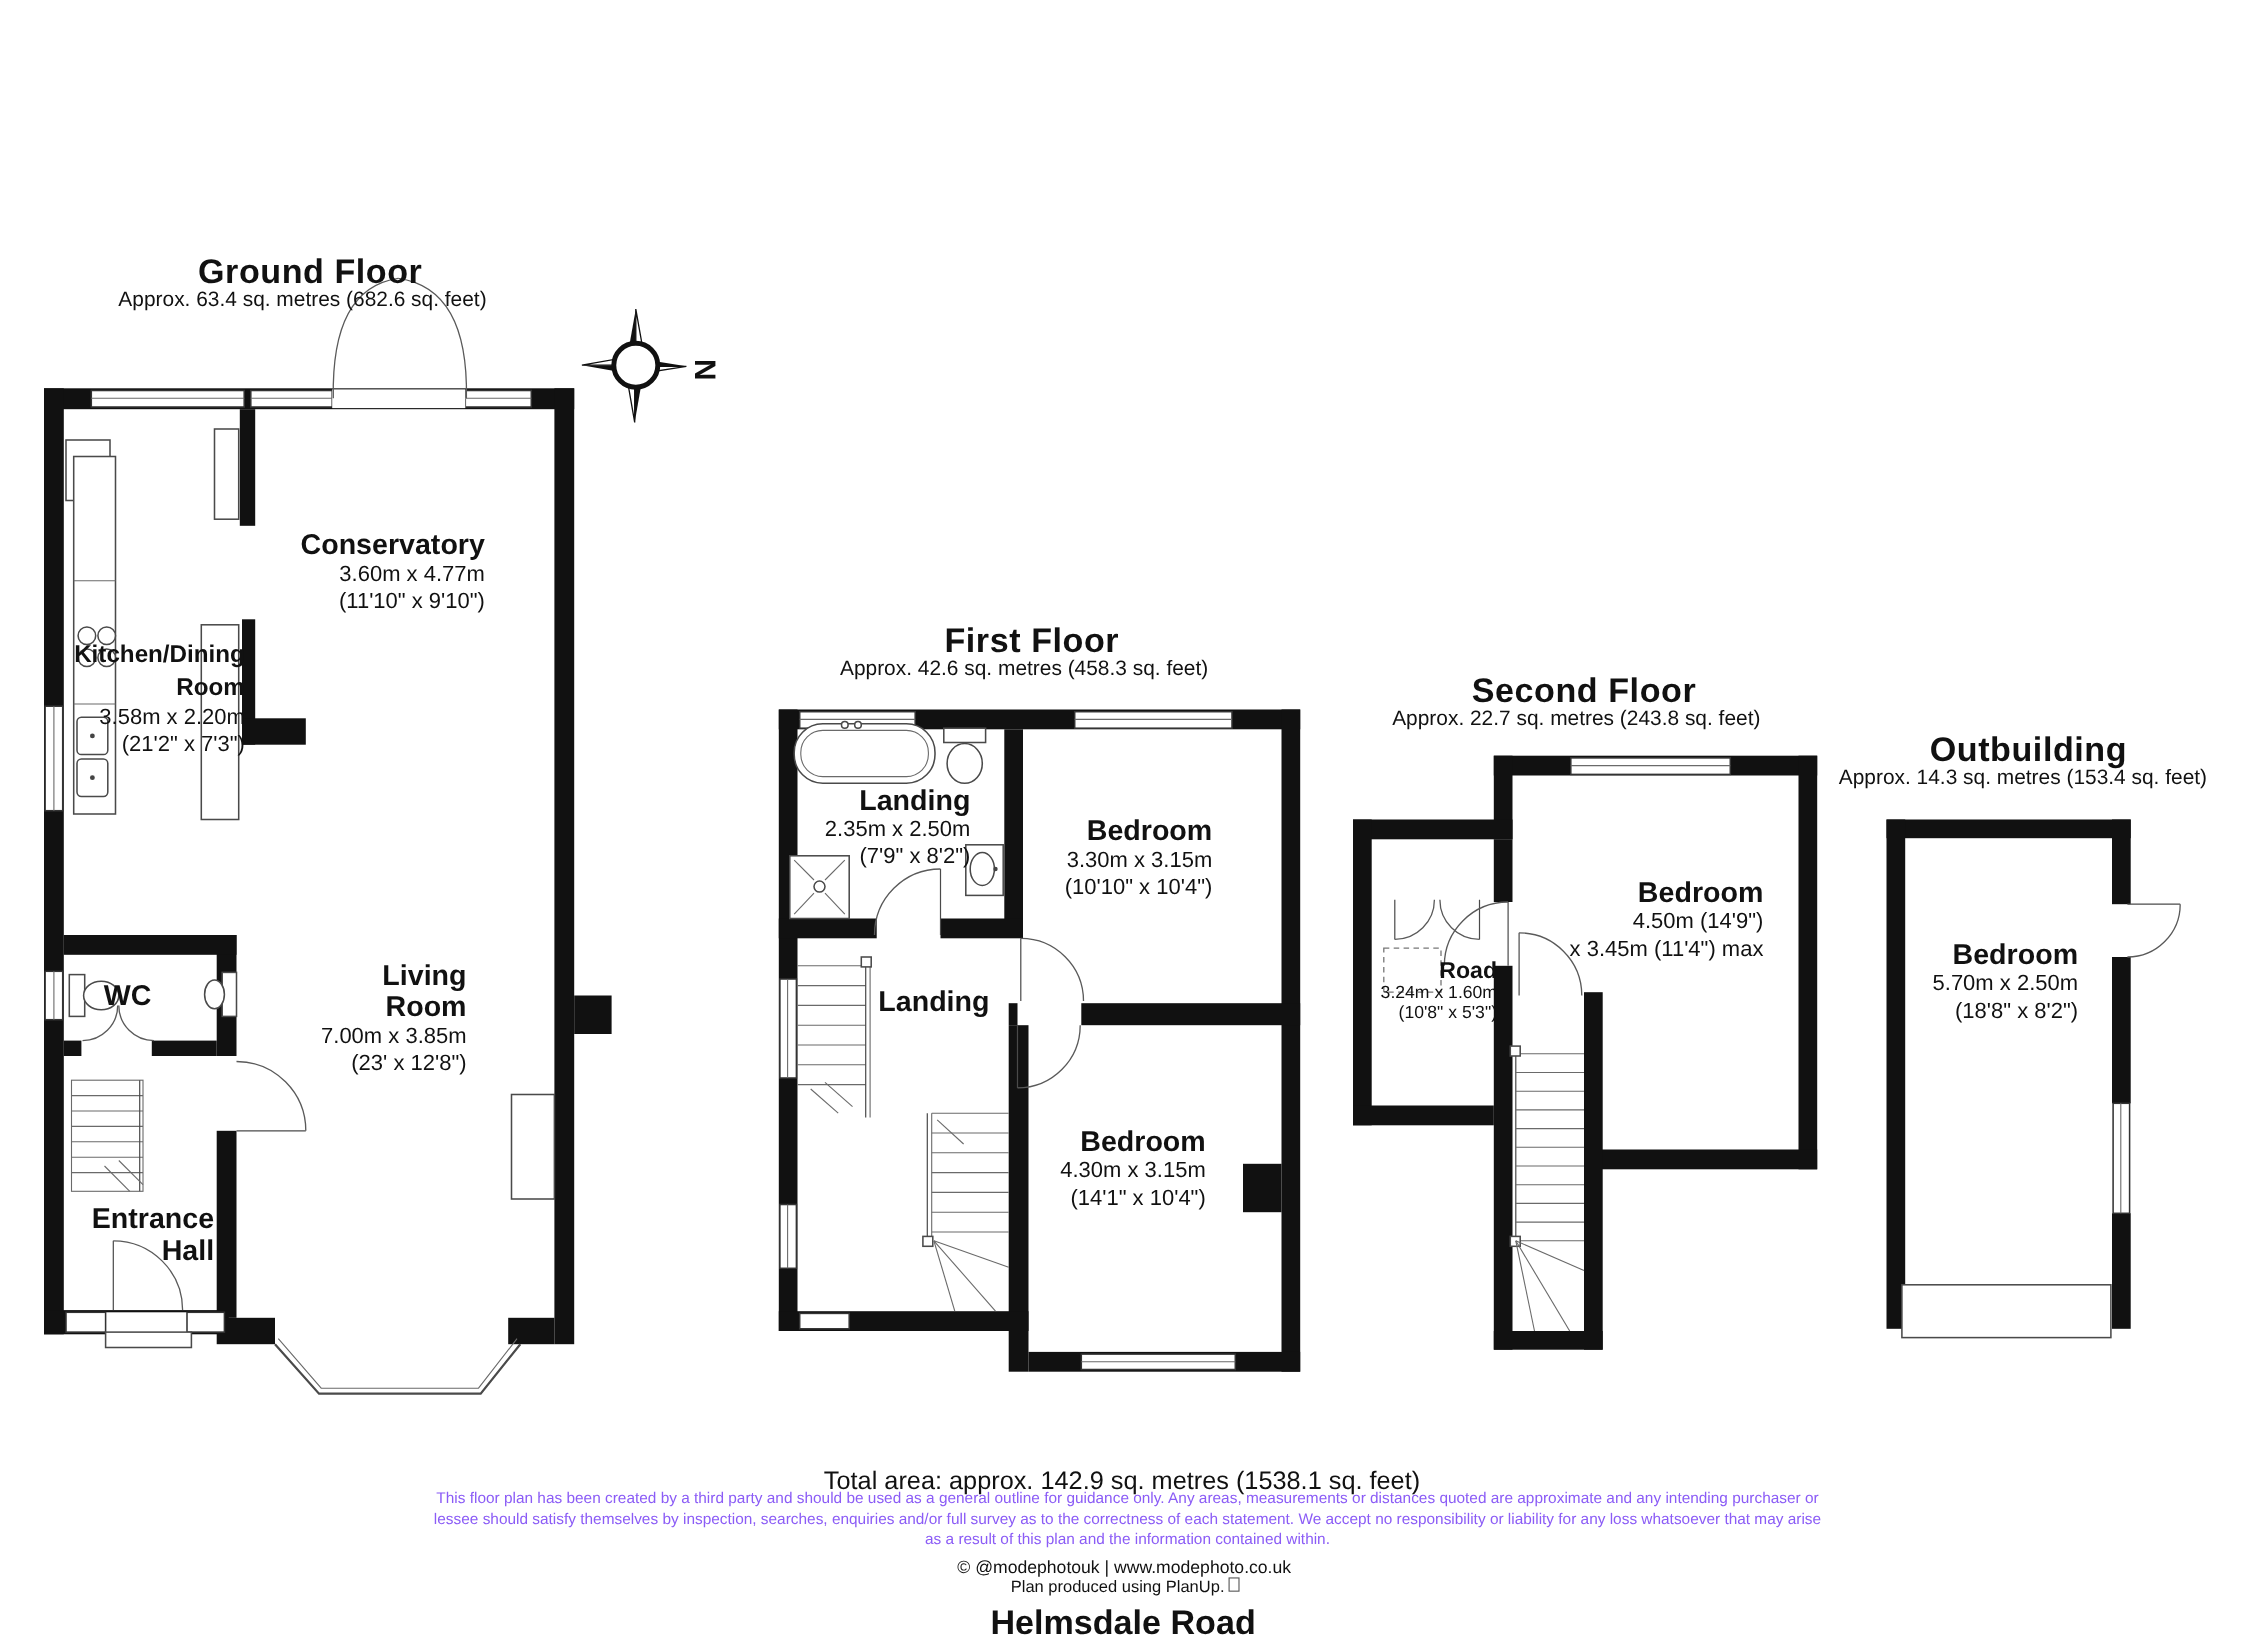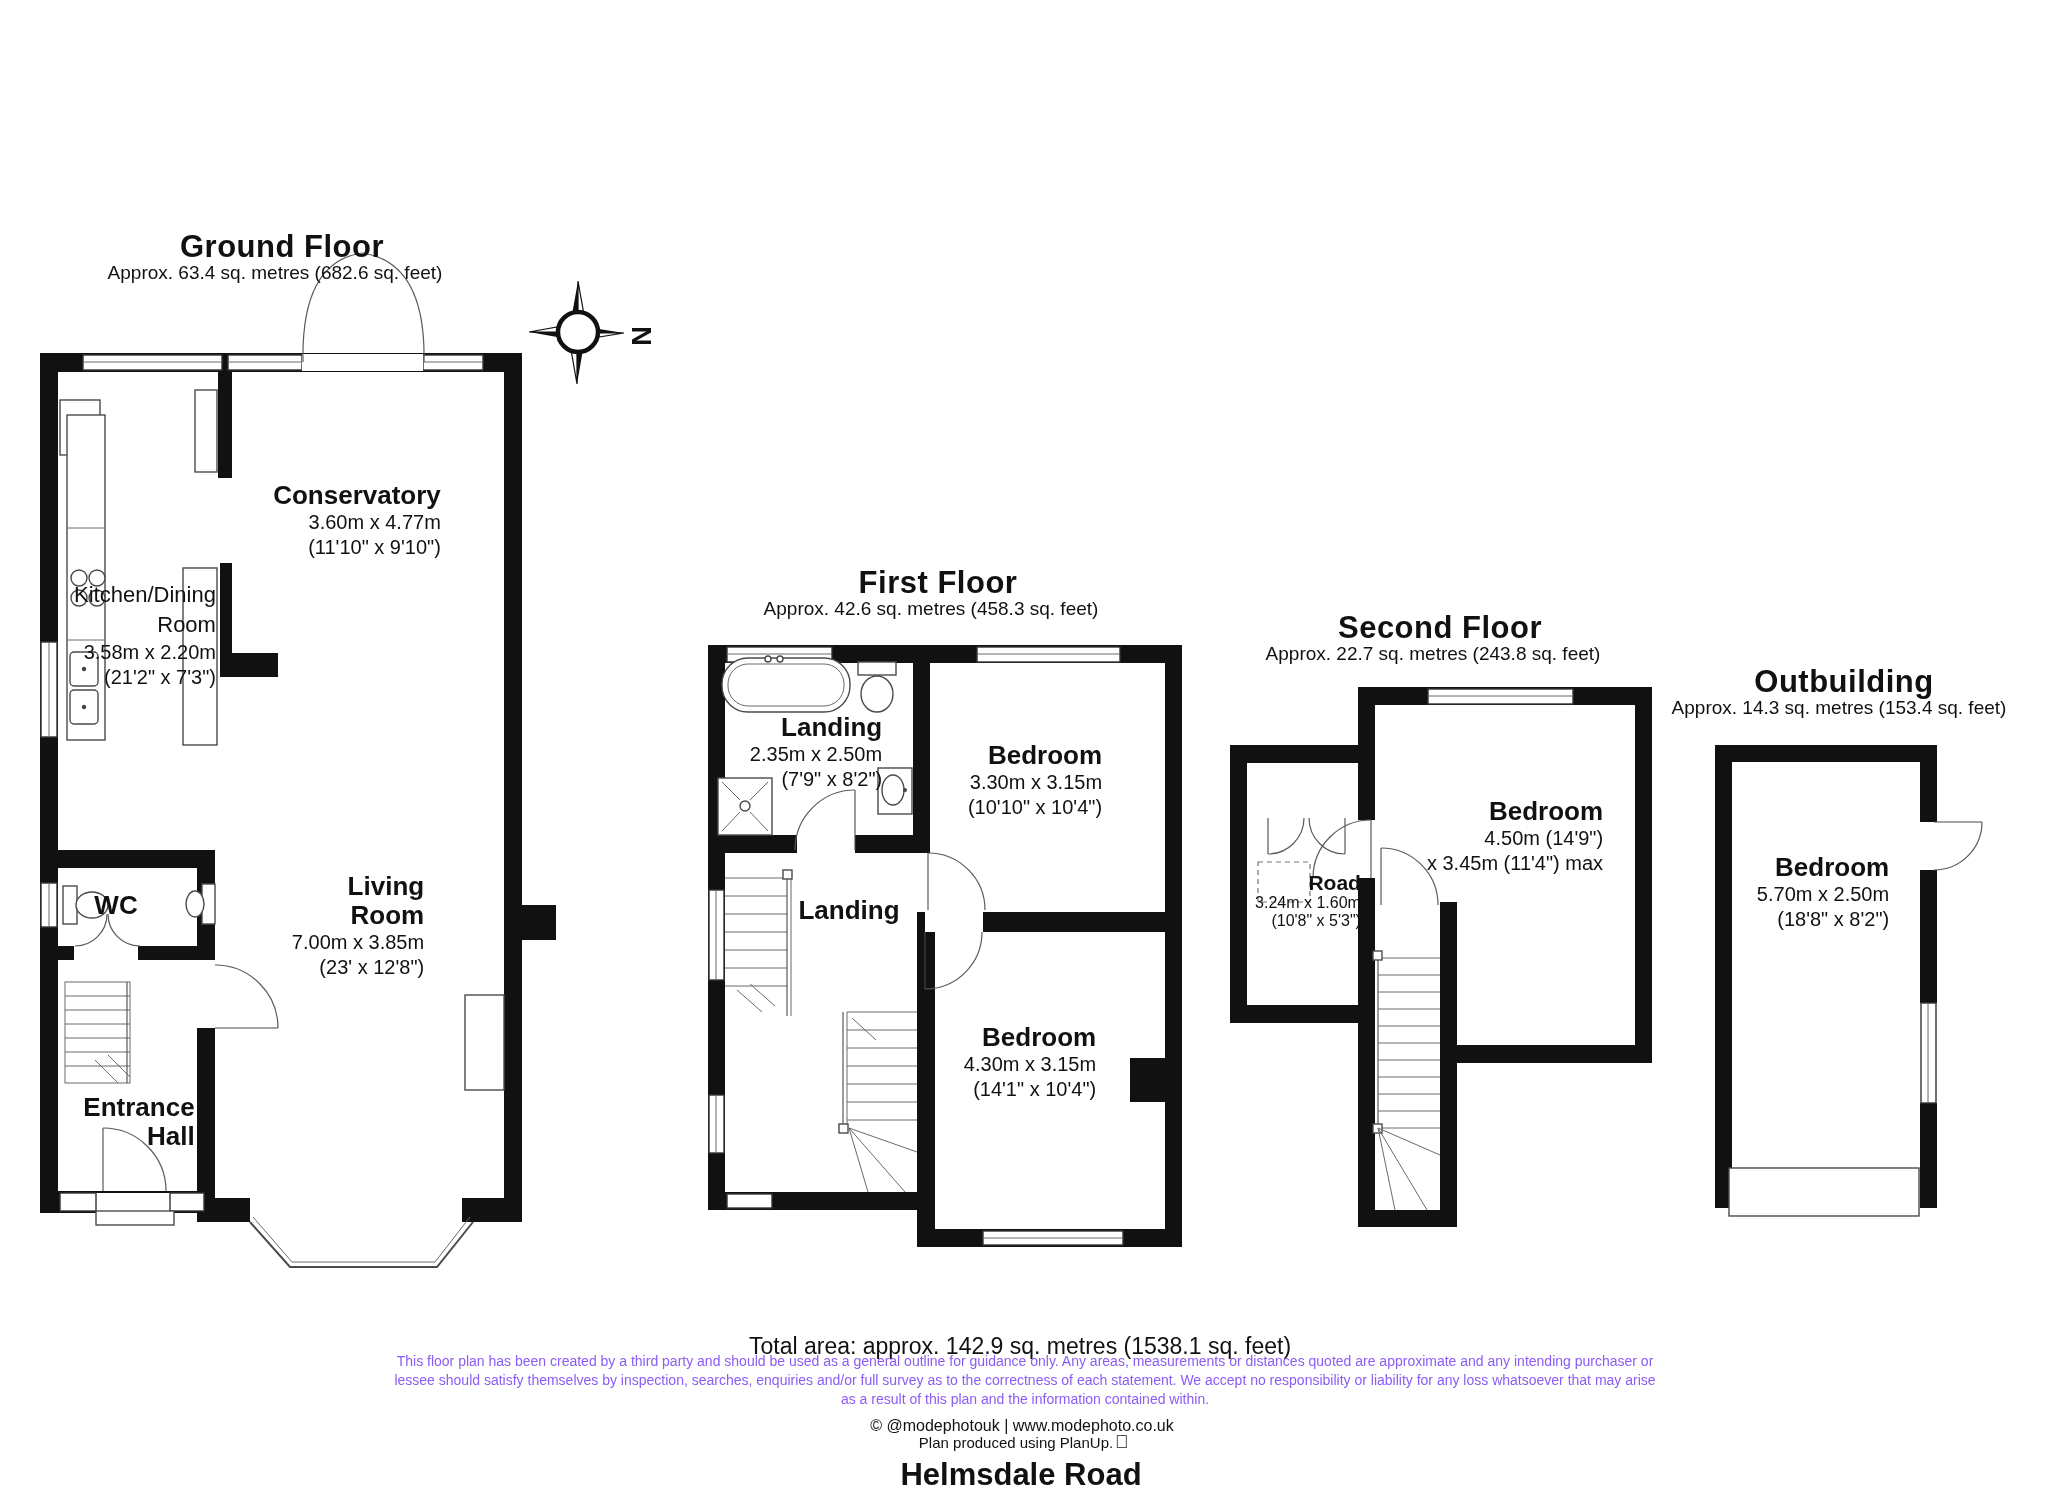--- a/index.html
+++ b/index.html
@@ -2,21 +2,21 @@
 <html><head>
 <meta charset="utf-8">
 <style>
   html,body{margin:0;padding:0}
   body{width:2048px;height:1489px;background:#fff;font-family:"Liberation Sans",sans-serif;color:#111;position:relative;overflow:hidden}
   svg{position:absolute}
   .lbl{position:absolute;transform:translateX(-50%);text-align:right;white-space:nowrap}
   .ttl{font-size:31px;font-weight:bold;letter-spacing:.5px}
   .sub{font-size:19px}
   .nm{font-size:26px;font-weight:bold;line-height:29px}
-  .nmk{font-size:22px;font-weight:normal;line-height:30px}
+  .nmk{font-size:22px;font-weight:bold;line-height:30px}
   .nms{font-size:21px;font-weight:bold;line-height:22px}
   .dm{font-size:20px;line-height:25px}
   .dms{font-size:16px;line-height:18px}
   .wall{fill:#111}
   .win{fill:#fff;stroke:#333;stroke-width:1.4}
   .gap{fill:#fff}
   .fix{fill:#fff;stroke:#4a4a4a;stroke-width:1.4}
   .ln{stroke:#4a4a4a;stroke-width:1.1;fill:none}
   .thin{stroke:#6a6a6a;stroke-width:1;fill:none}
   .arc{stroke:#5a5a5a;stroke-width:1.2;fill:none}

